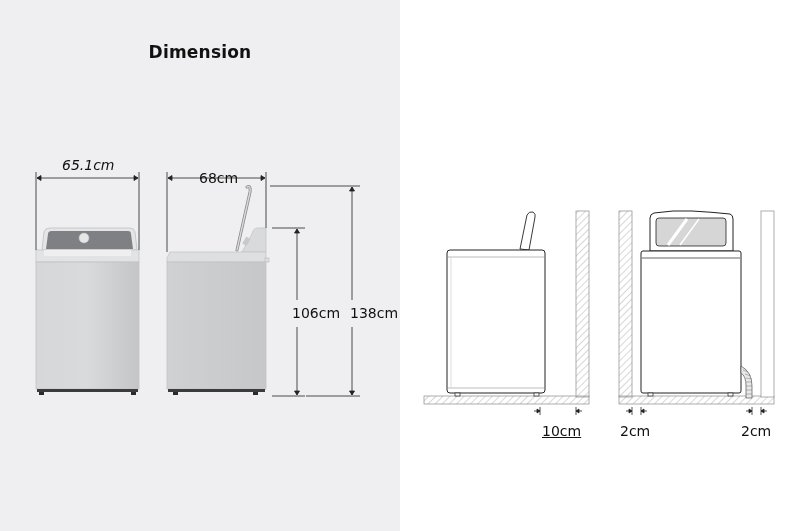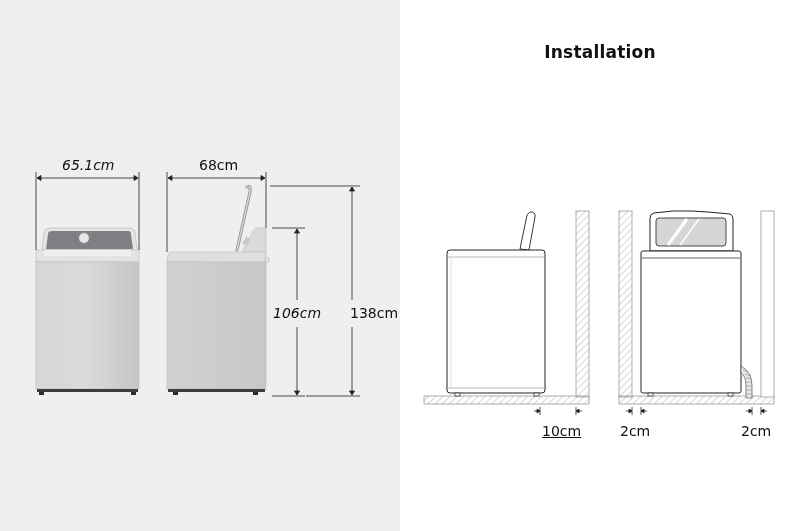--- a/index.html
+++ b/index.html
@@ -8,20 +8,21 @@
   .panel-left { left:0; width:400px; background:#efeff1; }
   .panel-right { left:400px; width:400px; background:#ffffff; }
   .title { position:absolute; top:42px; left:0; width:400px; text-align:center; font-size:17px; font-weight:bold; color:#111111; letter-spacing:0.2px; }
   svg.illus { position:absolute; left:0; top:0; width:400px; height:531px; }
   .lbl { position:absolute; font-size:14px; color:#111; white-space:nowrap; }
 </style>
 </head>
 <body>
 
 <div class="panel panel-left">
+  <div class="title">Dimension</div>
 
   <svg class="illus" viewBox="0 0 400 531">
     <defs>
       <linearGradient id="bodyg" x1="0" x2="1" y1="0" y2="0">
         <stop offset="0" stop-color="#d6d7d9"></stop>
         <stop offset="0.5" stop-color="#d9dadc"></stop>
         <stop offset="1" stop-color="#c4c5c7"></stop>
       </linearGradient>
       <linearGradient id="sideg" x1="0" x2="1" y1="0" y2="0">
         <stop offset="0" stop-color="#d0d1d3"></stop>
@@ -91,27 +92,26 @@
       <line x1="270" y1="186" x2="360" y2="186"></line>
       <line x1="306" y1="396" x2="360" y2="396"></line>
       <line x1="352" y1="187" x2="352" y2="300"></line>
       <line x1="352" y1="327" x2="352" y2="395"></line>
       <path d="M352,187 l-2.5,4 h5 z"></path>
       <path d="M352,395 l-2.5,-4 h5 z"></path>
     </g>
   </svg>
 
   <div class="lbl" style="left:62px; top:157px;font-style:italic;">65.1cm</div>
-  <div class="lbl" style="left:199px; top:157px;">68cm</div>
-  <div class="lbl" style="left:273px; top:305px;font-style:italic;">106cm</div>
+  <div class="lbl" style="left:199px; top:170px;">68cm</div>
+  <div class="lbl" style="left:292px; top:305px;">106cm</div>
   <div class="lbl" style="left:333px; top:305px;margin-left:17px;">138cm</div>
 </div>
 
 <div class="panel panel-right">
-  <div class="title">Installation</div>
 
   <svg class="illus" viewBox="0 0 400 531">
     <defs>
       <pattern id="hatch" width="5" height="5" patternUnits="userSpaceOnUse" patternTransform="rotate(45)">
         <line x1="0" y1="0" x2="0" y2="5" stroke="#9a9a9a" stroke-width="0.8"></line>
       </pattern>
     </defs>
 
     <g>
 

